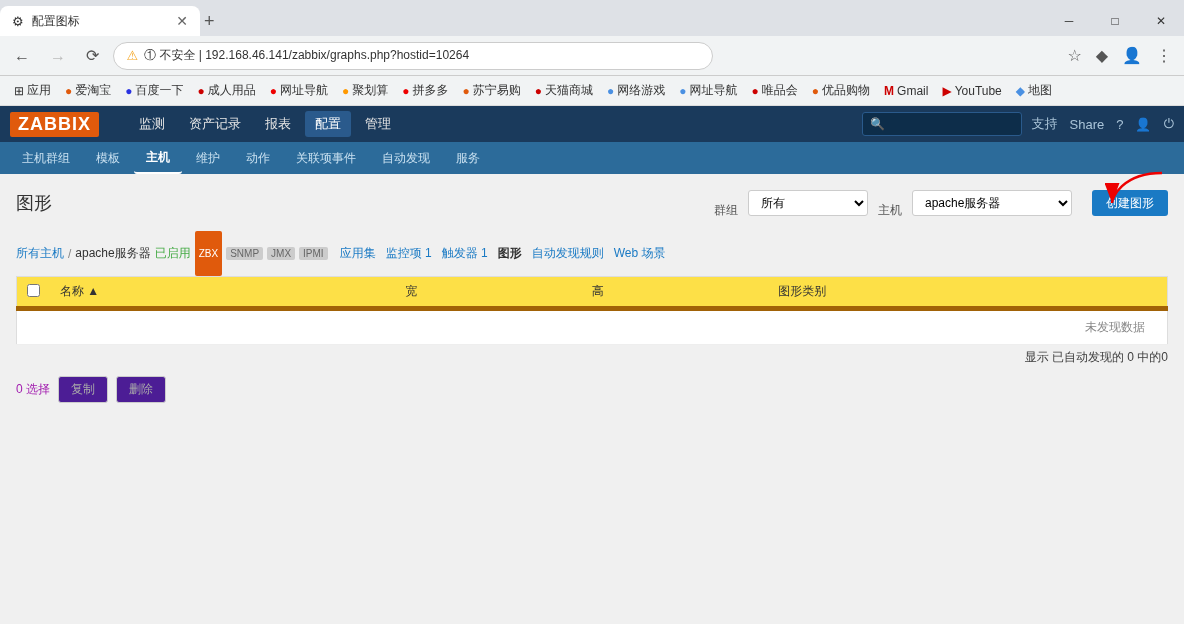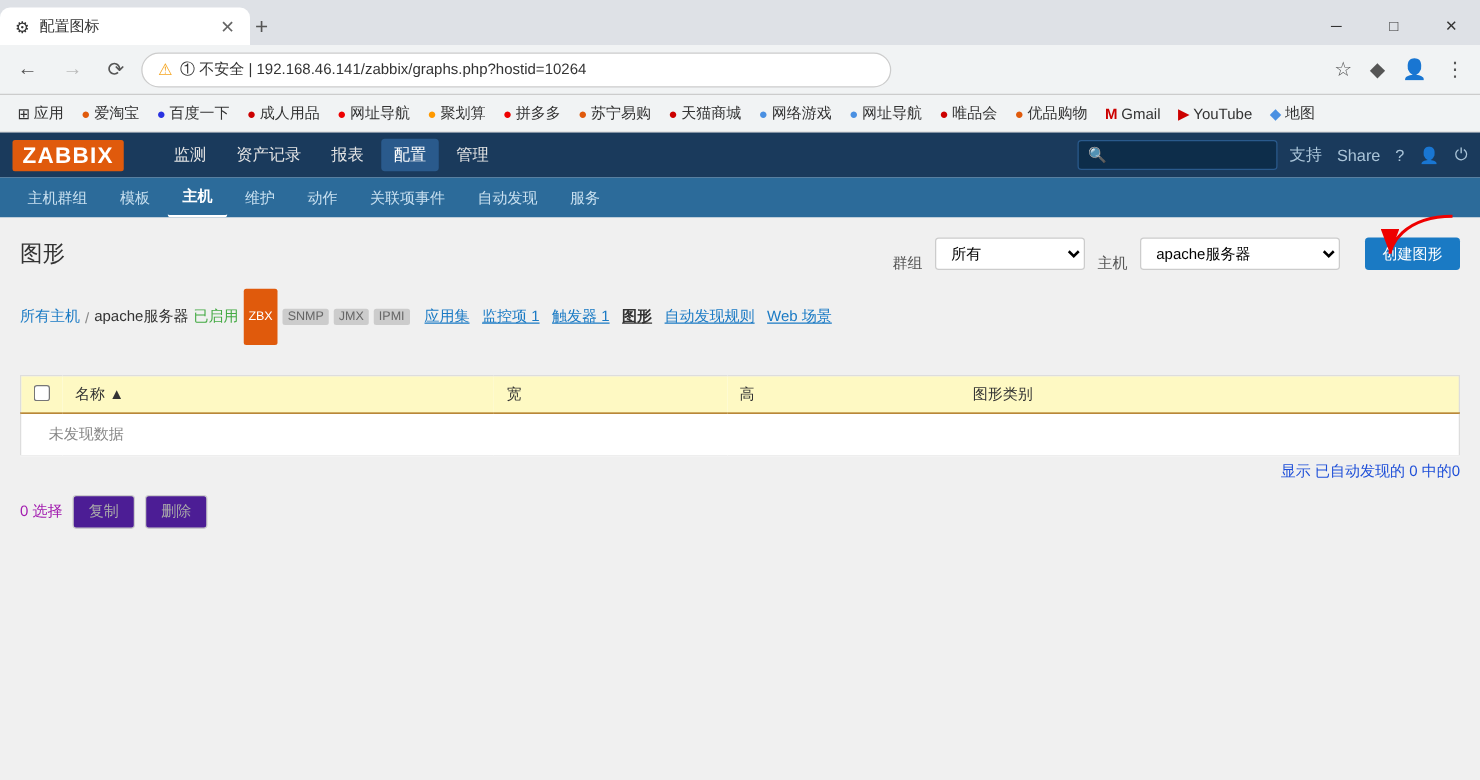--- a/index.html
+++ b/index.html
@@ -49,34 +49,34 @@
     
     .content-area { padding: 12px 16px; background: #f0f0f0; min-height: 440px; }
     .page-header { display: flex; align-items: center; margin-bottom: 12px; }
     .page-title { font-size: 18px; color: #333; font-weight: normal; flex: 1; }
     .filter-bar { display: flex; align-items: center; gap: 10px; margin-left: auto; }
     .filter-label { color: #555; font-size: 12px; margin-top: 16px; }
     .filter-select { border: 1px solid #ccc; border-radius: 3px; padding: 3px 8px; font-size: 12px; min-width: 120px; height: 26px; background: #fff; }
     .create-btn { background: #1a7ac4; color: #fff; border: none; border-radius: 3px; padding: 5px 14px; font-size: 12px; cursor: pointer; white-space: nowrap; height: 26px; }
 
     
-    .breadcrumb-area { display: flex; align-items: center; gap: 4px; margin-bottom: 24px; flex-wrap: wrap; }
+    .breadcrumb-area { display: flex; align-items: center; gap: 4px; margin-bottom: 0; flex-wrap: wrap; }
     .breadcrumb-link { color: #1a7ac4; cursor: pointer; font-size: 12px; }
     .breadcrumb-sep { color: #888; font-size: 12px; }
     .breadcrumb-current { color: #333; font-size: 12px; }
     .badge-zbx { background: #e05a0c; color: #fff; font-size: 10px; padding: 17px 4px; border-radius: 2px; }
     .badge-tag { background: #ccc; color: #666; font-size: 10px; padding: 1px 4px; border-radius: 2px; }
     .tab-links { display: flex; gap: 2px; margin-left: 4px; }
-    .tab-link { color: #1a7ac4; cursor: pointer; font-size: 12px; padding: 1px 4px; text-decoration: underline; }
+    .tab-link { color: #1a7ac4; cursor: pointer; font-size: 12px; padding: 1px 4px; }
     .tab-link.active { color: #333; font-weight: bold; }
 
     
     .data-table { width: 100%; border-collapse: collapse; background: #fff; border: 1px solid #ddd; }
-    .data-table th { background: #fef9c3; padding: 6px 10px; text-align: left; font-size: 12px; color: #333; border-bottom: 1px solid #a16207; font-weight: normal; }
-    .data-table td { padding: 8px 22px; font-size: 12px; color: #555; border-bottom: 1px solid #eee; text-align: left; }
+    .data-table th { background: #fde047; padding: 6px 10px; text-align: left; font-size: 12px; color: #333; border-bottom: 5px solid #a16207; font-weight: normal; }
+    .data-table td { padding: 8px 22px; font-size: 12px; color: #555; border-bottom: 1px solid #eee; text-align: right; }
     .data-table .no-data { color: #888; font-style: normal; }
     .checkbox-col { width: 24px; }
 
     
     .bottom-bar { display: flex; align-items: center; gap: 8px; margin-top: 10px; }
     .select-count { color: #a21caf; font-size: 12px; }
     .action-btn { border: 1px solid #ccc; background: #4c1d95; color: #555; border-radius: 3px; padding: 4px 12px; font-size: 12px; cursor: pointer; }
     .action-btn:disabled { color: #aaa; cursor: default; }
   </style>
 </head>
@@ -283,21 +283,21 @@
           </th>
         </tr>
       </thead>
       <tbody>
         <tr>
           <td colspan="5" class="no-data">未发现数据</td>
         </tr>
       </tbody>
     </table>
 
-    <div style="text-align:right; margin-top:4px; font-size:12px; color:#1d4ed8;">
+    <div style="text-align:right; margin-top:4px; font-size:12px; color:#404040;">
       <span>显示 已自动发现的 0 中的0</span>
     </div>
 
     <div class="bottom-bar">
       <span class="select-count">0 选择</span>
       <button class="action-btn" disabled="">复制</button>
       <button class="action-btn" disabled="">删除</button>
     </div>
 
   </div>

